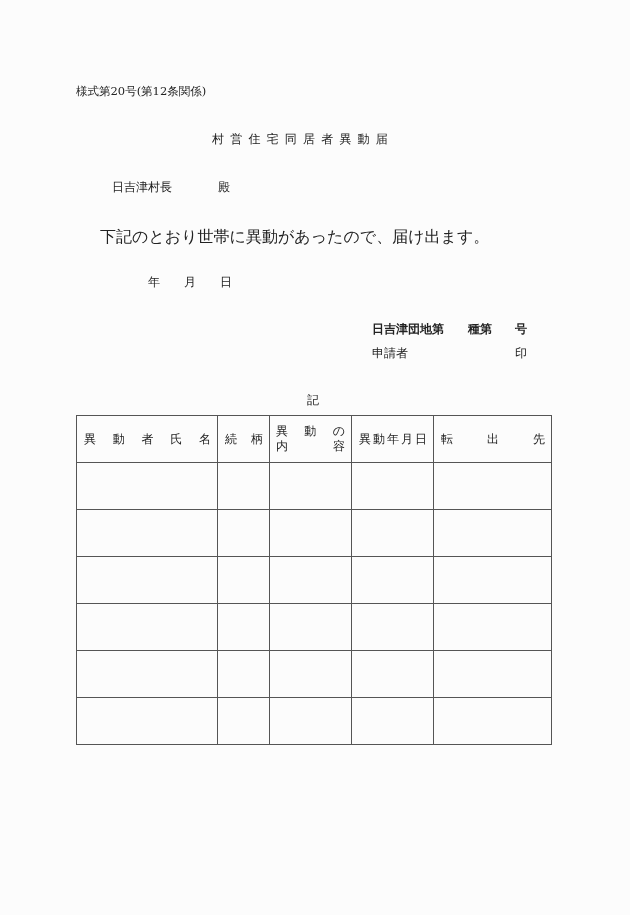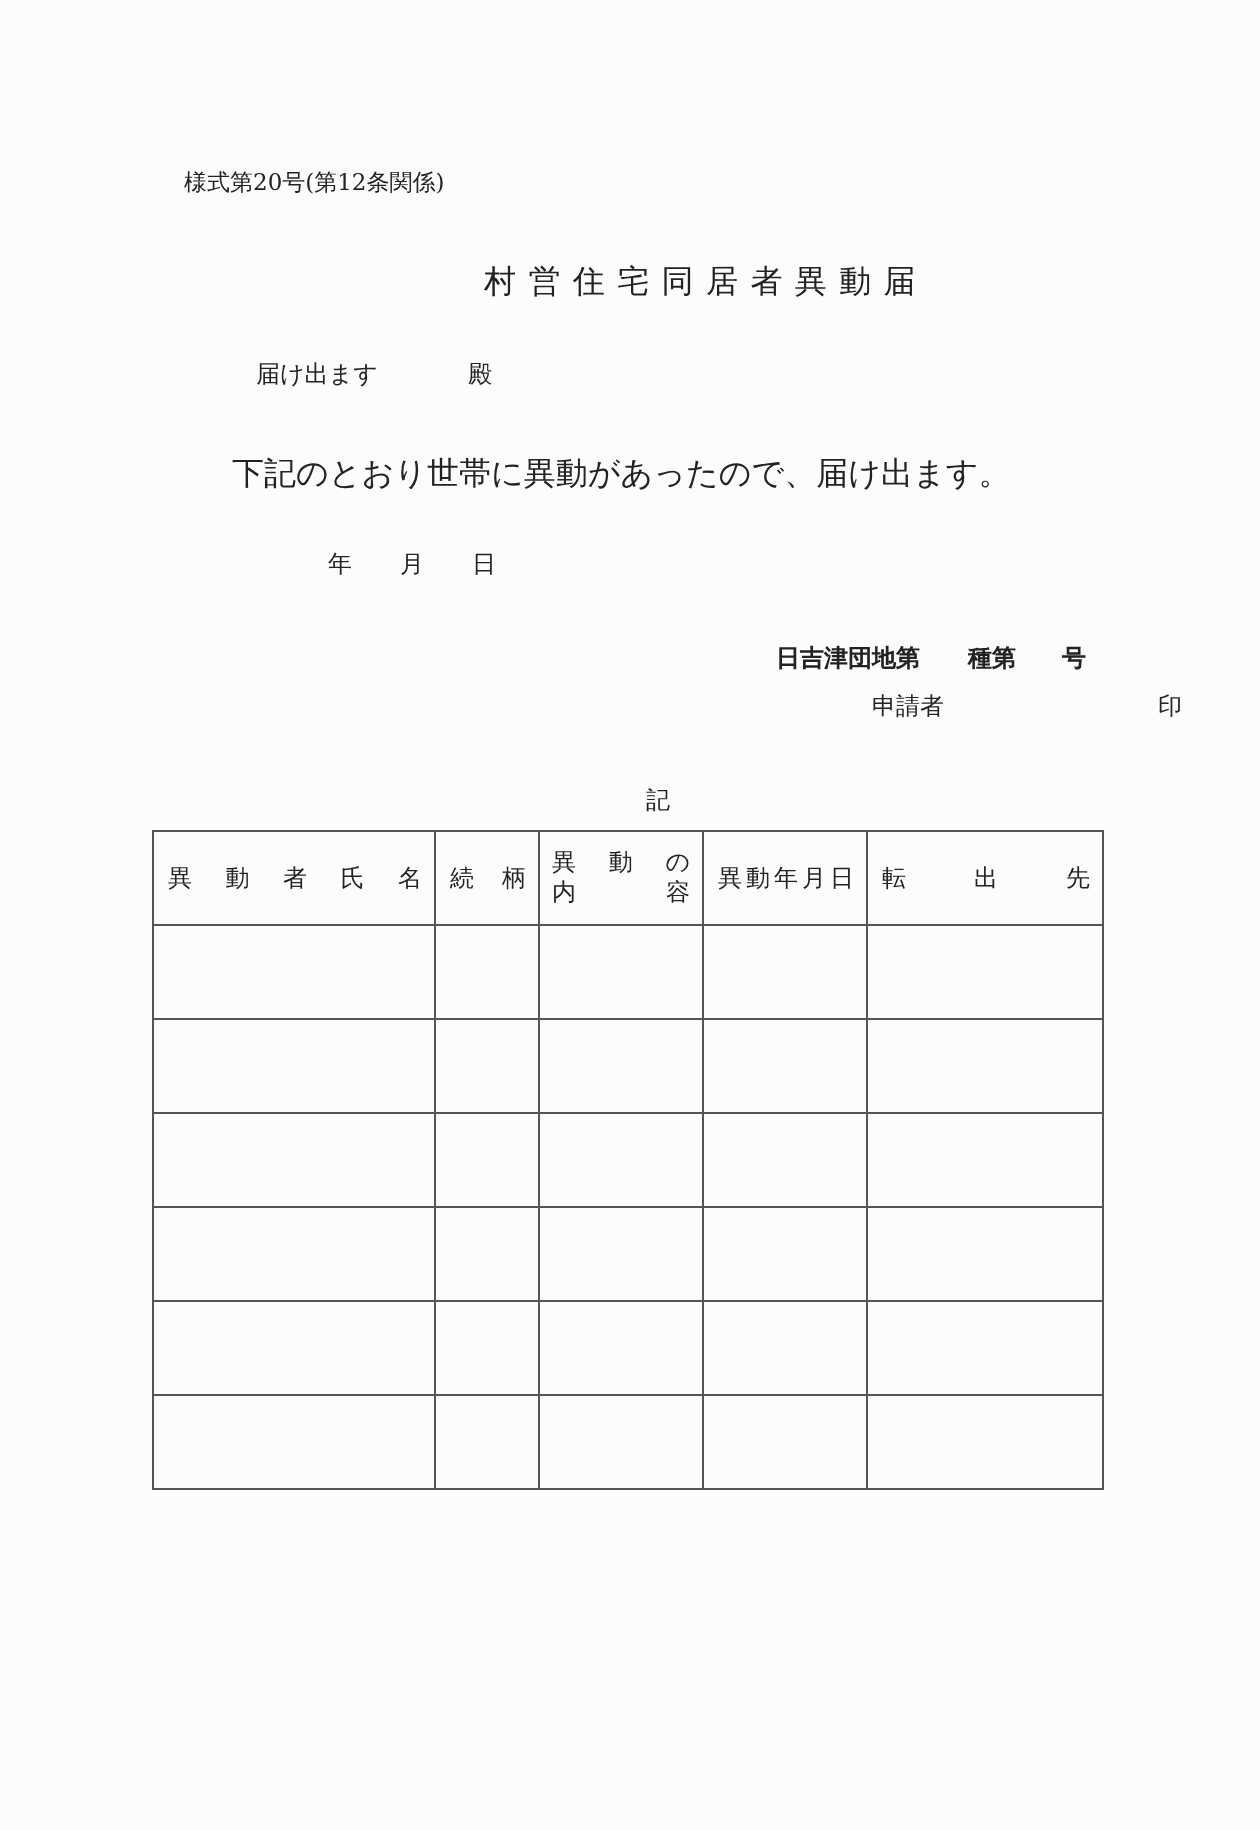--- a/index.html
+++ b/index.html
@@ -8,29 +8,29 @@
       background: #fcfcfc;
     }
     body {
       width: 630px;
       height: 915px;
       position: relative;
       overflow: hidden;
       font-family: "DejaVu Serif", "Liberation Serif", serif;
       color: #222;
     }
-    .abs { position: absolute; white-space: nowrap; margin-left: 16px; }
+    .abs { position: absolute; white-space: nowrap; }
     .form-number {
       left: 76px; top: 84px;
       font-size: 11.5px;
       letter-spacing: 0px;
     }
     .doc-title {
-      left: 226px; top: 131px;
-      font-size: 16px;
+      left: 212px; top: 131px;
+      font-size: 12px;
       letter-spacing: 6.2px;
     }
     .addressee {
       left: 112px; top: 179px;
       font-size: 12px;
     }
     .addressee .title-suffix {
       position: absolute;
       left: 106px; top: 0;
     }
@@ -45,21 +45,21 @@
     .date-line span { position: absolute; top: 0; }
     .housing-line {
       left: 372px; top: 321px;
       font-size: 12px;
     }
     .housing-line span { position: absolute; top: 0; font-weight: bold; }
     .applicant-line {
       left: 372px; top: 345px;
       font-size: 12px;
     }
-    .applicant-line span { position: absolute; top: 0; margin-left: 48px; }
+    .applicant-line span { position: absolute; top: 0; }
     .ki {
       left: 307px; top: 392px;
       font-size: 12px;
     }
     table.change-table {
       position: absolute;
       left: 76px; top: 415px;
       border-collapse: collapse;
       font-size: 12px;
       table-layout: fixed;
@@ -93,21 +93,21 @@
     .col-dest { width: 118px; }
   </style>
 </head>
 <body>
 
 <div class="abs form-number">様式第20号(第12条関係)</div>
 
 <div class="abs doc-title">村営住宅同居者異動届</div>
 
 <div class="abs addressee">
-  <span>届け出ます</span>
+  <span>日吉津村長</span>
   <span class="title-suffix">殿</span>
 </div>
 
 <div class="abs body-text">下記のとおり世帯に異動があったので、届け出ます。</div>
 
 <div class="abs date-line">
   <span style="left:0">年</span>
   <span style="left:36px">月</span>
   <span style="left:72px">日</span>
 </div>

